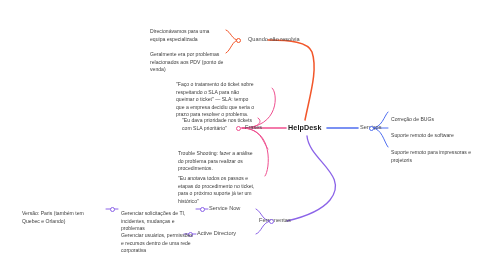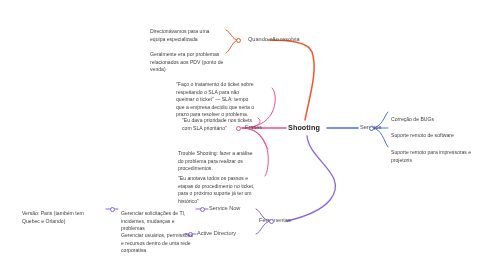--- a/index.html
+++ b/index.html
@@ -90,21 +90,21 @@
     <path d="M 271 221 C 262 222 262 232 256 234" fill="none" stroke="#8b63e8" stroke-width="1" stroke-linecap="round"></path>
 
     <path d="M 208 209 L 196 209" fill="none" stroke="#8b63e8" stroke-width="1" stroke-linecap="round"></path>
 
     <path d="M 118 209 L 106 209" fill="none" stroke="#8b63e8" stroke-width="1" stroke-linecap="round"></path>
 
     <path d="M 196 234 L 184 234" fill="none" stroke="#8b63e8" stroke-width="1" stroke-linecap="round"></path>
   </svg>
 
   <div class="node root" style="left:288px; top:123px;">
-    <span>Shooting</span>
+    <span>HelpDesk</span>
   </div>
 
   <div class="node branch" style="left:248px; top:36px;">
     <span>Quando não resolvia</span>
   </div>
   <div class="dot dot-orange" style="left:236px; top:37.5px;"></div>
 
   <div class="node node-label" style="left:150px; top:21px; width:74px;">
     <span>Direcionávamos para uma equipa especializada</span>
   </div>

